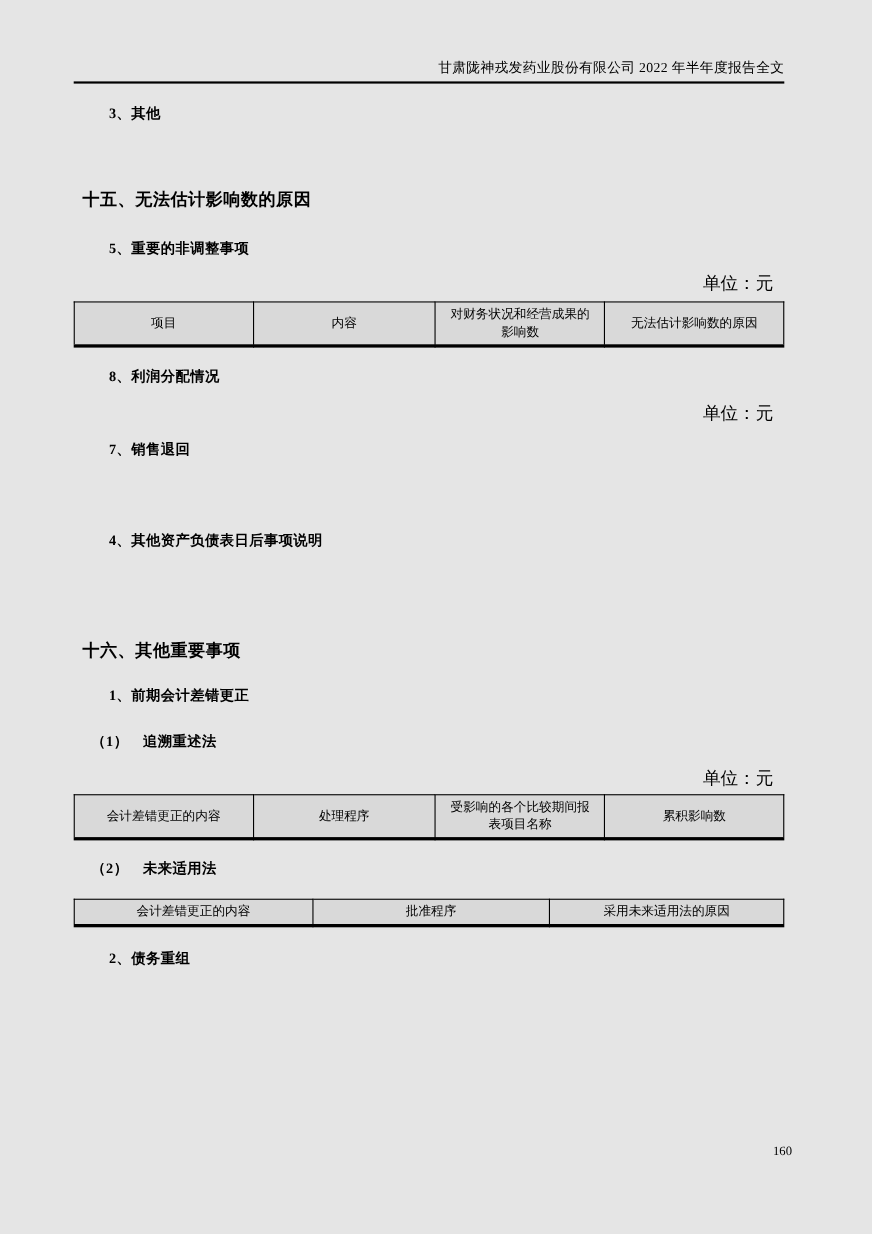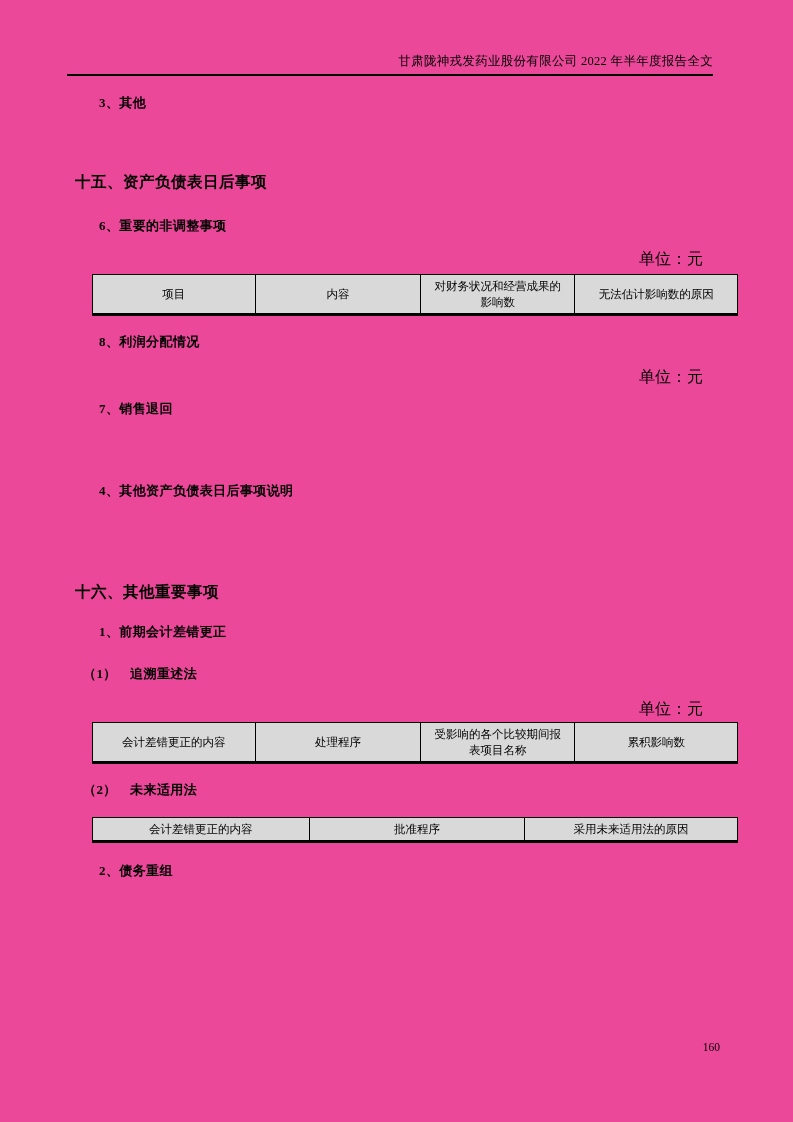--- a/index.html
+++ b/index.html
@@ -1,21 +1,21 @@
 <!DOCTYPE html>
 <html><head>
 <meta charset="utf-8">
 <style>
   * { margin: 0; padding: 0; box-sizing: border-box; }
   html, body { background: #ffffff; }
   .page {
     position: relative;
     width: 793px;
     height: 1122px;
-    background: #ec4899;
+    background: #e5e5e5;
     font-family: "Liberation Serif", "DejaVu Serif", serif;
     color: #000000;
     overflow: hidden;
   }
   .content {
     position: absolute;
     left: 67px;
     width: 646px;
     top: 0;
     height: 100%;
@@ -85,21 +85,21 @@
   .y-s16-1-2 { top: 781px; }
   .y-table3  { top: 817px; }
   .y-s16-2   { top: 862px; }
   table.doc-table {
     position: absolute;
     left: 0;
     width: 100%;
     border-collapse: collapse;
     table-layout: fixed;
   }
-  table.doc-table { border: 1.5px solid #000000; border-bottom-width: 3px; margin-left: 25px; }
+  table.doc-table { border: 1.5px solid #000000; border-bottom-width: 3px; }
   table.doc-table th {
     border: 1px solid #000000;
     background: #d9d9d9;
     font-weight: normal;
     font-size: 11.5px;
     line-height: 16px;
     text-align: center;
     vertical-align: middle;
     padding: 3px 8px;
   }
@@ -117,23 +117,23 @@
 <div class="page">
   <div class="content">
 
     <div class="doc-header">
       <span>甘肃陇神戎发药业股份有限公司 2022 年半年度报告全文</span>
     </div>
     <div class="header-rule"></div>
 
     <div class="h-sub y-s3">3、其他</div>
 
-    <div class="h-main y-s15">十五、资产负债表日后事项</div>
-
-    <div class="h-sub y-s15-1">6、重要的非调整事项</div>
+    <div class="h-main y-s15">十五、无法估计影响数的原因</div>
+
+    <div class="h-sub y-s15-1">5、重要的非调整事项</div>
 
     <div class="unit-label y-unit1">单位：元</div>
 
     <table class="doc-table y-table1">
       <colgroup>
         <col style="width:25.2%">
           <col style="width:25.7%">
           <col style="width:23.9%">
           <col style="width:25.2%">
       </colgroup>

